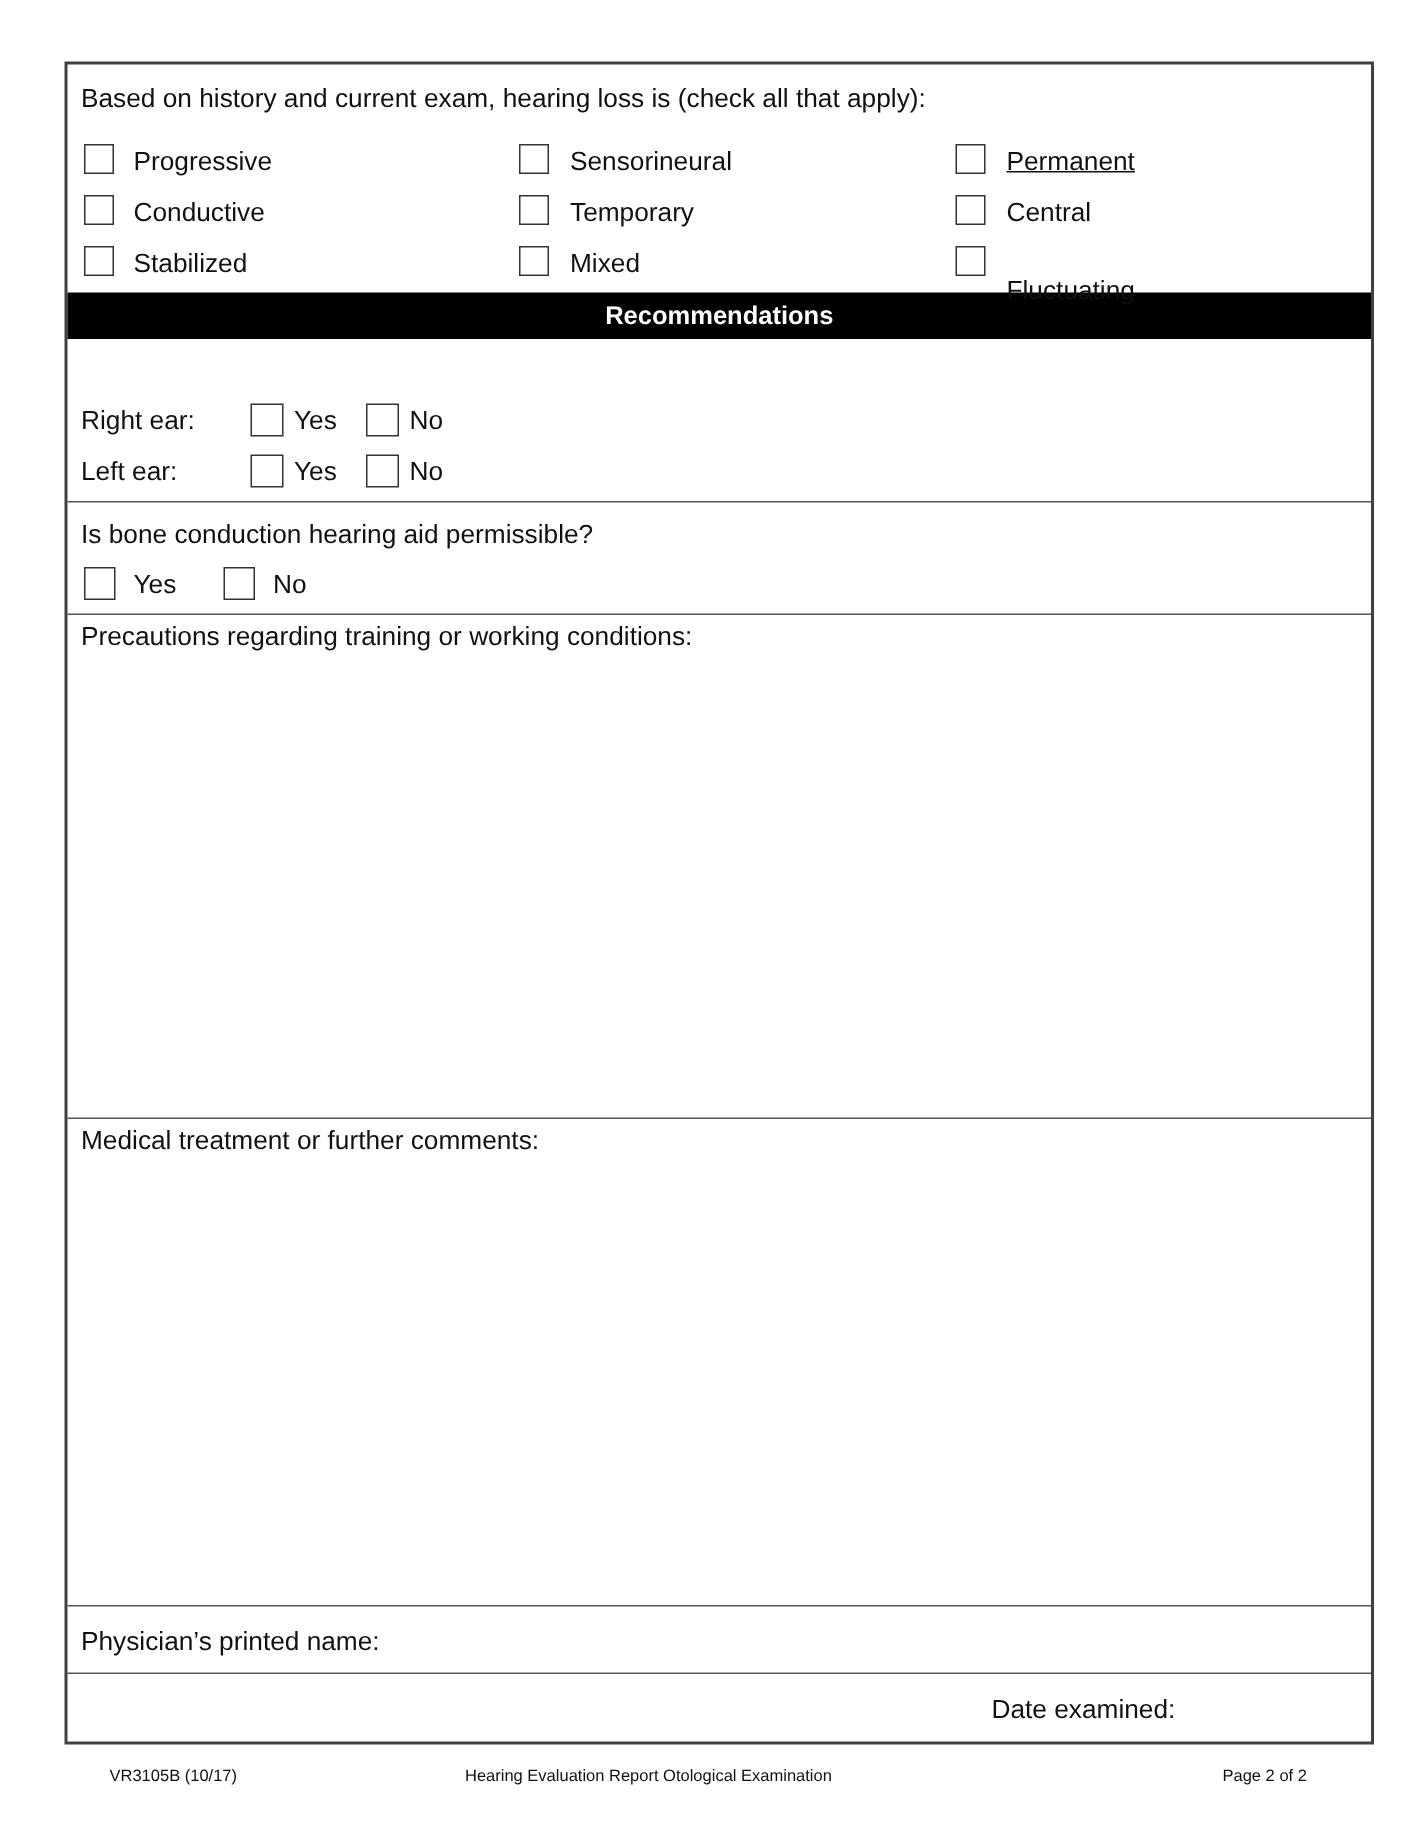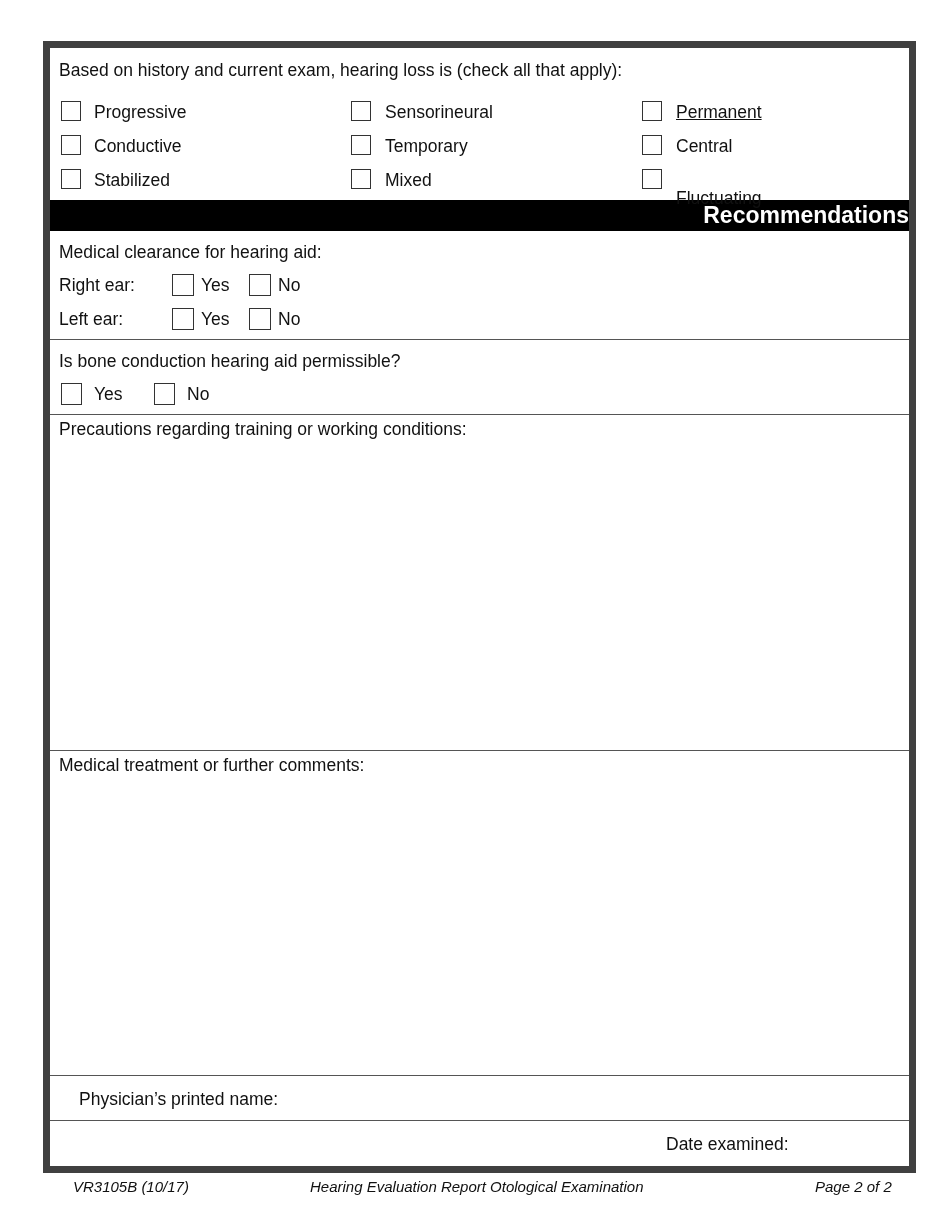--- a/index.html
+++ b/index.html
@@ -1,22 +1,22 @@
 <!DOCTYPE html>
 <html><head>
 <meta charset="utf-8">
 <style>
   html, body { margin:0; padding:0; background:#fff; }
   body { width:950px; height:1230px; position:relative; font-family:"Liberation Sans", sans-serif; color:#111; font-size:17.5px; }
-  .form { position:absolute; left:43px; top:41px; width:873px; border:7px solid #404040; box-sizing:border-box; }
+  .form { position:absolute; left:43px; top:41px; width:873px; border:2px solid #404040; box-sizing:border-box; }
   .section { position:relative; border-bottom:1px solid #555; box-sizing:border-box; }
   .txt { position:absolute; white-space:nowrap; }
   .cb { position:absolute; width:20px; height:20px; border:1px solid #333; box-sizing:border-box; background:#fff; }
-  .banner { background:#000; color:#fff; font-weight:bold; text-align:right; height:31px; line-height:31px; font-size:23px; }
-  .footer { position:absolute; top:1178px; font-size:15px; white-space:nowrap;font-style:italic; }
+  .banner { background:#000; color:#fff; font-weight:bold; text-align:center; height:31px; line-height:31px; font-size:17px; }
+  .footer { position:absolute; top:1178px; font-size:11px; white-space:nowrap; }
 </style>
 </head>
 <body>
 
 <div class="form">
 
   <div class="section" style="height:152px; border-bottom:none;">
     <span class="txt" style="left:9px; top:12px;">Based on history and current exam, hearing loss is (check all that apply):</span>
 
     <span class="cb" style="left:11px; top:53px;"></span>
@@ -37,21 +37,20 @@
     <span class="txt" style="left:44px; top:122px;">Stabilized</span>
     <span class="cb" style="left:301px; top:121px;"></span>
     <span class="txt" style="left:335px; top:122px;">Mixed</span>
     <span class="cb" style="left:592px; top:121px;"></span>
     <span class="txt" style="left:626px; top:122px;margin-top:18px;">Fluctuating</span>
   </div>
 
   <div class="banner">Recommendations</div>
 
   <div class="section" style="height:109px;">
-    <span class="txt" style="left:9px; top:11px;">Medical clearance for hearing aid:</span>
     <span class="txt" style="left:9px; top:44px;">Right ear:</span>
     <span class="cb" style="left:122px; top:43px; width:22px; height:22px;"></span>
     <span class="txt" style="left:151px; top:44px;">Yes</span>
     <span class="cb" style="left:199px; top:43px; width:22px; height:22px;"></span>
     <span class="txt" style="left:228px; top:44px;">No</span>
 
     <span class="txt" style="left:9px; top:78px;">Left ear:</span>
     <span class="cb" style="left:122px; top:77px; width:22px; height:22px;"></span>
     <span class="txt" style="left:151px; top:78px;">Yes</span>
     <span class="cb" style="left:199px; top:77px; width:22px; height:22px;"></span>
@@ -68,21 +67,21 @@
 
   <div class="section" style="height:336px;">
     <span class="txt" style="left:9px; top:4px;">Precautions regarding training or working conditions:</span>
   </div>
 
   <div class="section" style="height:325px;">
     <span class="txt" style="left:9px; top:4px;">Medical treatment or further comments:</span>
   </div>
 
   <div class="section" style="height:45px;">
-    <span class="txt" style="left:9px; top:13px;margin-left:20px;">Physician’s printed name:</span>
+    <span class="txt" style="left:9px; top:13px;">Physician’s printed name:</span>
   </div>
 
   <div class="section" style="height:45px; border-bottom:none;">
     <div style="position:absolute; left:609px; top:0; right:0; height:45px;">
       <span class="txt" style="left:7px; top:13px;">Date examined:</span>
     </div>
   </div>
 </div>
 
 <span class="footer" style="left:73px;">VR3105B (10/17)</span>

